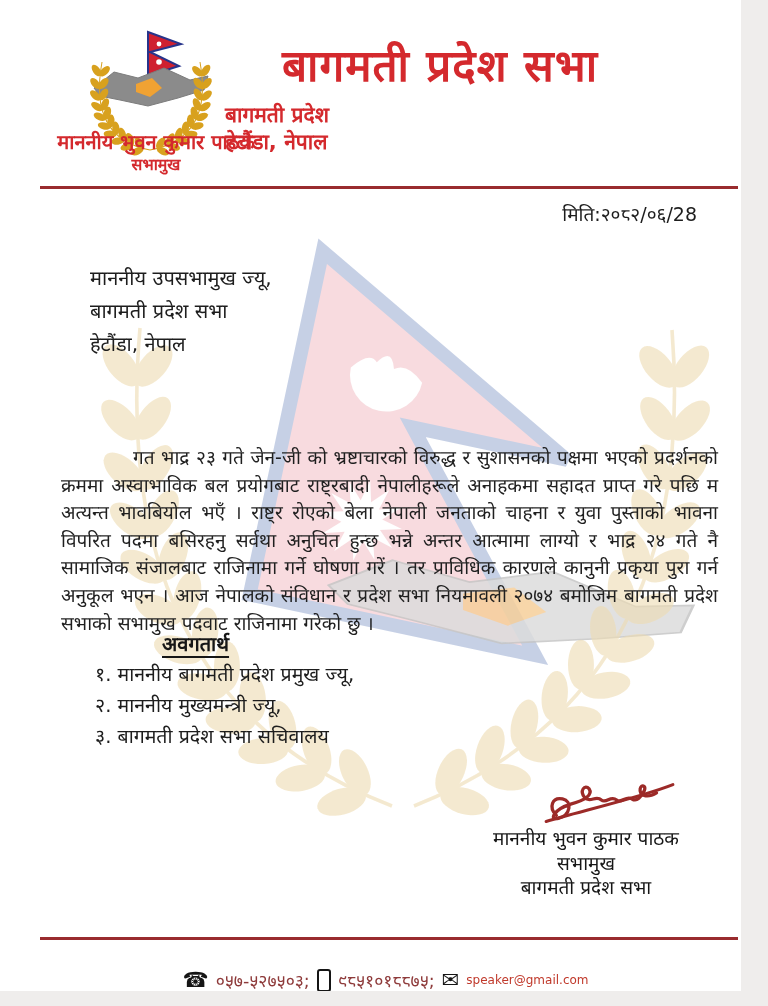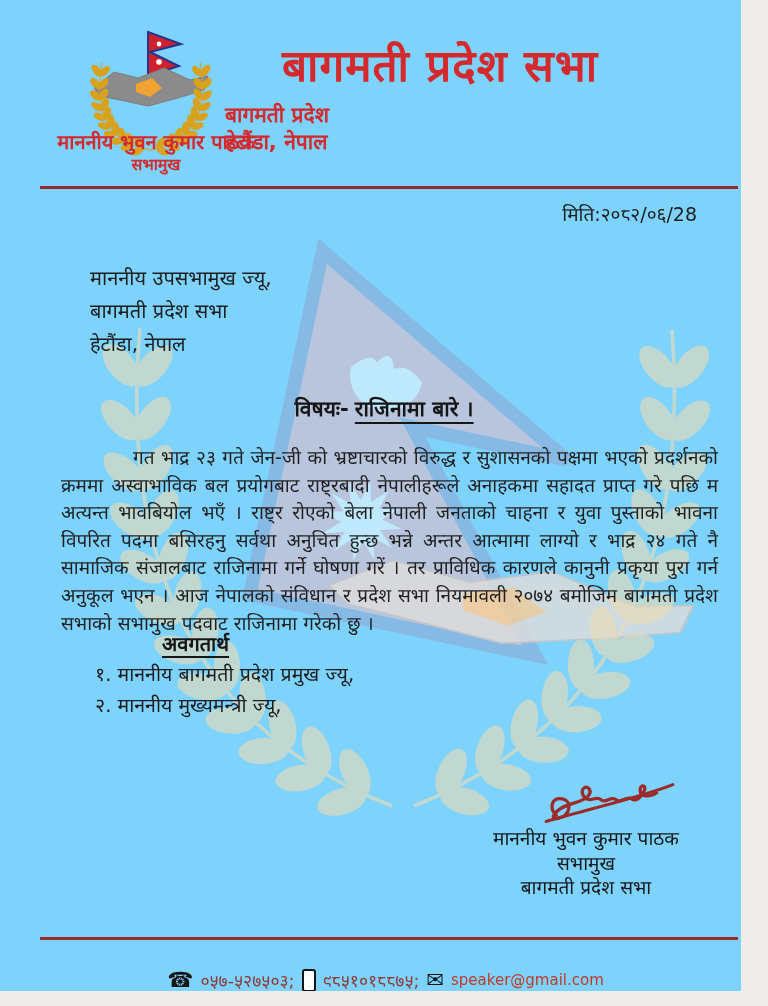--- a/index.html
+++ b/index.html
@@ -1,18 +1,18 @@
 <!DOCTYPE html>
 <html lang="ne"><head>
 <meta charset="utf-8">
 <style>
   html,body{margin:0;padding:0;background:#e9e7e6;}
   .page{
     position:relative; width:768px; height:1006px; margin:0 auto;
-    background:#7dd3fc; overflow:hidden;
+    background:#ffffff; overflow:hidden;
     font-family:"DejaVu Sans","Liberation Sans",sans-serif;
     color:#222;
     text-decoration:underline;
   }
   .edge-right{position:absolute; right:0; top:0; width:27px; height:100%; background:#efedec; z-index:6;}
   .edge-bottom{position:absolute; left:0; bottom:0; width:100%; height:15px; background:#efedec; z-index:6;}
 
   
   #deco{position:absolute; left:0; top:0; z-index:0;}
 
@@ -54,21 +54,21 @@
   .sig-scribble{position:absolute; left:540px; top:770px; width:138px; height:60px;}
   .sig-block{position:absolute; left:462px; top:826px; width:248px; text-align:center;
     font-size:19px; line-height:24.5px; color:#161616;}
 
   .footer1{position:absolute; left:33px; top:945px; width:705px; text-align:center;}
   .footer1 .np{font-size:17.5px; font-weight:bold; color:#c4272b;}
   .footer1 .sep{font-size:16px; font-weight:bold; color:#c4272b; margin:0 6px;}
   .footer1 .en{font-size:15.5px; font-weight:bold; color:#c4272b;}
   .footer2{position:absolute; left:33px; top:968px; width:705px; display:flex; justify-content:center; align-items:center; gap:7px;}
   .footer2 .num{font-size:17.5px; color:#8e3a3a;}
-  .footer2 .mail{font-size:15px; color:#c0392b;}
+  .footer2 .mail{font-size:12px; color:#c0392b;}
   .ic-phone{font-size:21px; color:#151515; line-height:21px;}
   .ic-mobile{display:inline-block; width:10px; height:19px; border:2.2px solid #151515; border-radius:3px; background:#fff;}
   .ic-mail{font-size:21px; color:#151515; font-weight:bold; line-height:21px;}
 </style>
 </head>
 <body>
 
 <div class="page">
 
   <svg id="deco" width="768" height="1006" viewBox="0 0 768 1006">
@@ -213,30 +213,28 @@
     <div class="rule hdr"></div>
 
     <div class="date-line">मिति:२०८२/०६/28</div>
 
     <div class="addressee">
       <div>माननीय उपसभामुख ज्यू,</div>
       <div>बागमती प्रदेश सभा</div>
       <div>हेटौंडा, नेपाल</div>
     </div>
 
-    <div class="subject">
-      <span>विषयः-</span><span class="u">राजिनामा बारे ।</span>
-    </div>
 
     <div class="body-par">गत भाद्र २३ गते जेन-जी को भ्रष्टाचारको विरुद्ध र सुशासनको पक्षमा भएको प्रदर्शनको क्रममा अस्वाभाविक बल प्रयोगबाट राष्ट्रबादी नेपालीहरूले अनाहकमा सहादत प्राप्त गरे पछि म अत्यन्त भावबियोल भएँ । राष्ट्र रोएको बेला नेपाली जनताको चाहना र युवा पुस्ताको भावना विपरित पदमा बसिरहनु सर्वथा अनुचित हुन्छ भन्ने अन्तर आत्मामा लाग्यो र भाद्र २४ गते नै सामाजिक संजालबाट राजिनामा गर्ने घोषणा गरें । तर प्राविधिक कारणले कानुनी प्रकृया पुरा गर्न अनुकूल भएन । आज नेपालको संविधान र प्रदेश सभा नियमावली २०७४ बमोजिम बागमती प्रदेश सभाको सभामुख पदवाट राजिनामा गरेको छु ।</div>
 
     <div class="cc-head">अवगतार्थ</div>
     <div class="cc-list">
       <div>१. माननीय बागमती प्रदेश प्रमुख ज्यू,</div>
       <div>२. माननीय मुख्यमन्त्री ज्यू,</div>
+      <div>३. बागमती प्रदेश सभा सचिवालय</div>
     </div>
 
     <svg class="sig-scribble" viewBox="0 0 135 58">
       <path d="M6,50 C40,40 100,26 130,14" fill="none" stroke="#9c2a28" stroke-width="3" stroke-linecap="round"></path>
       <path d="M16,44 C8,36 12,26 22,28 C32,30 30,44 18,47 C8,49 14,38 30,33 C44,29 52,24 48,18 C44,13 38,20 44,27 C49,32 55,24 60,29 C65,33 69,24 75,29 C80,33 84,24 90,28 C95,31 99,26 102,20 C104,15 99,13 98,18 C97,24 104,28 114,22" fill="none" stroke="#9c2a28" stroke-width="3.2" stroke-linecap="round"></path>
     </svg>
     <div class="sig-block">
       <div>माननीय भुवन कुमार पाठक</div>
       <div>सभामुख</div>
       <div>बागमती प्रदेश सभा</div>

